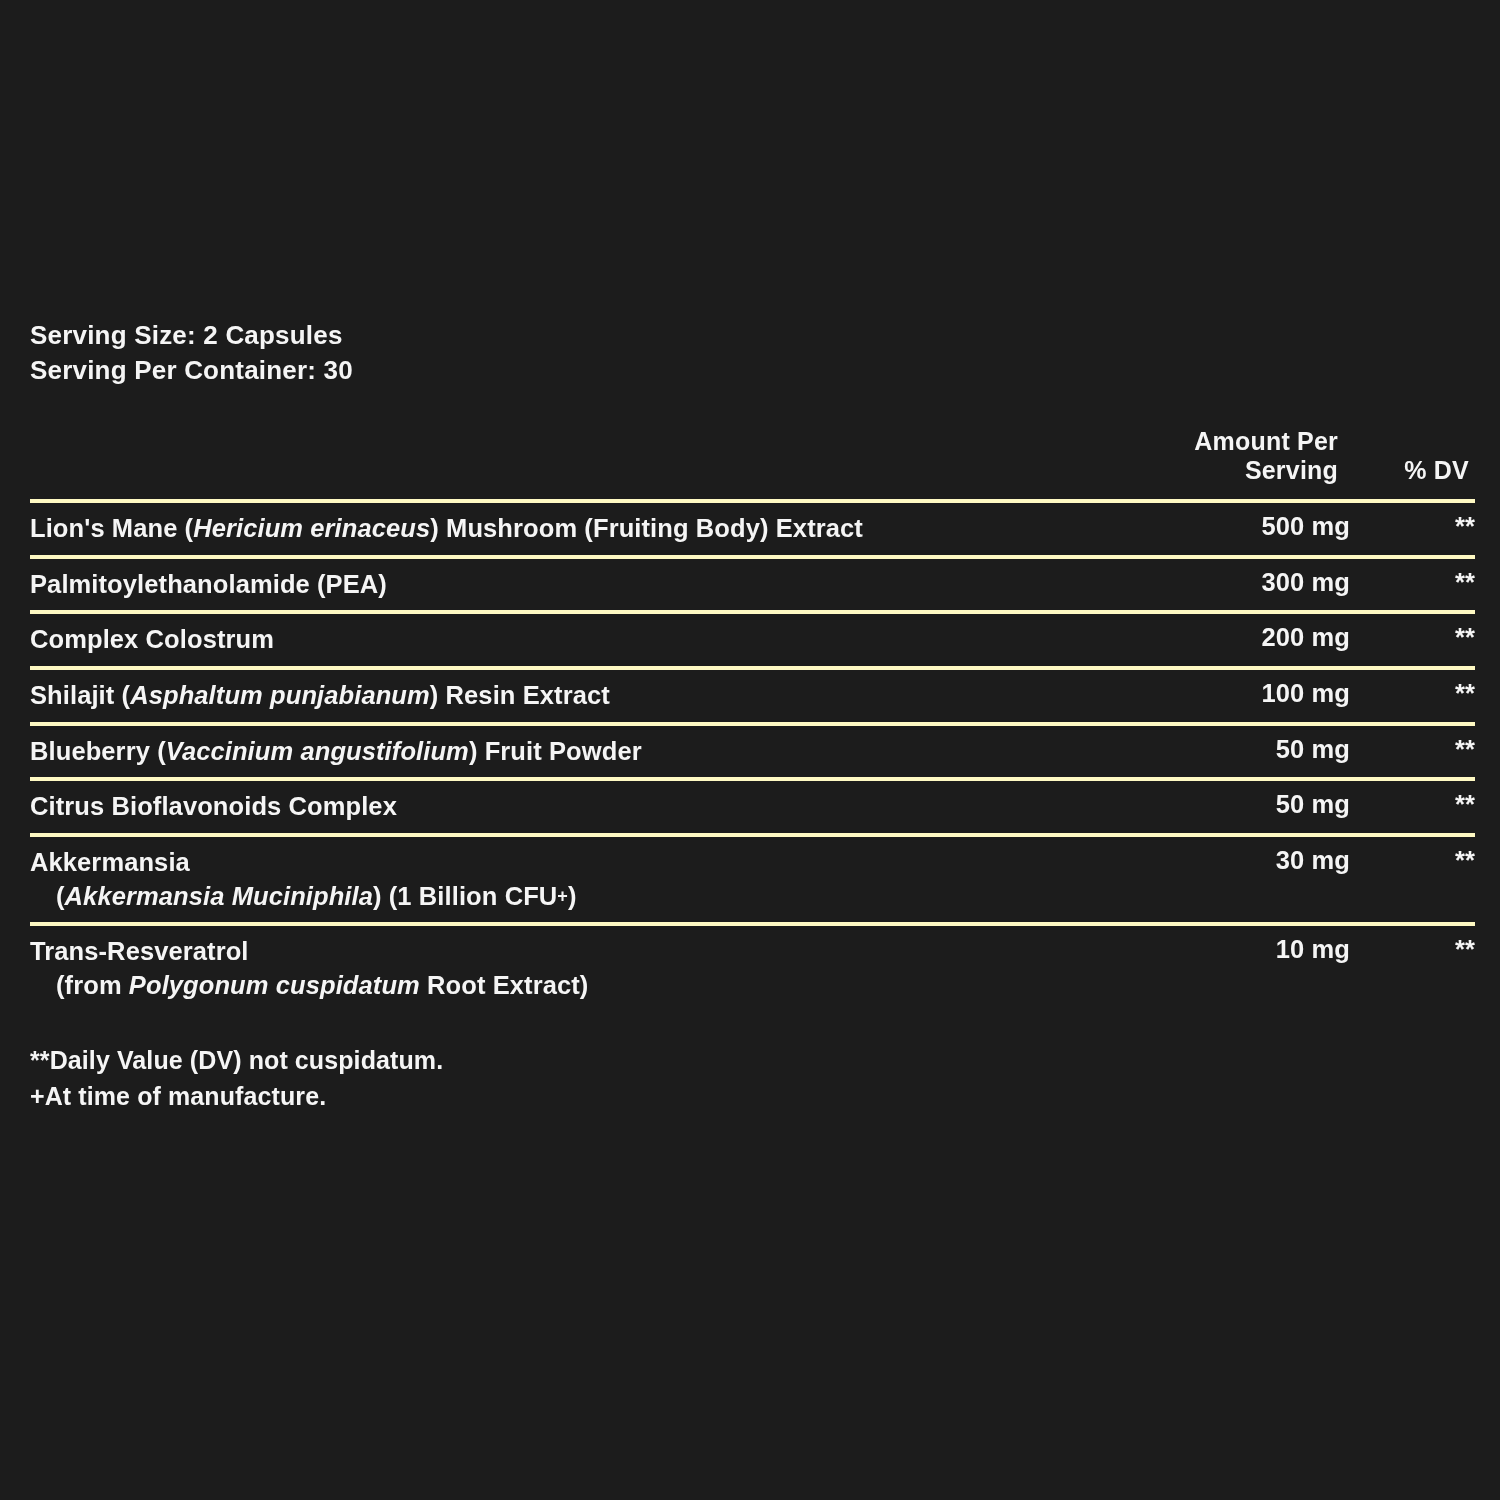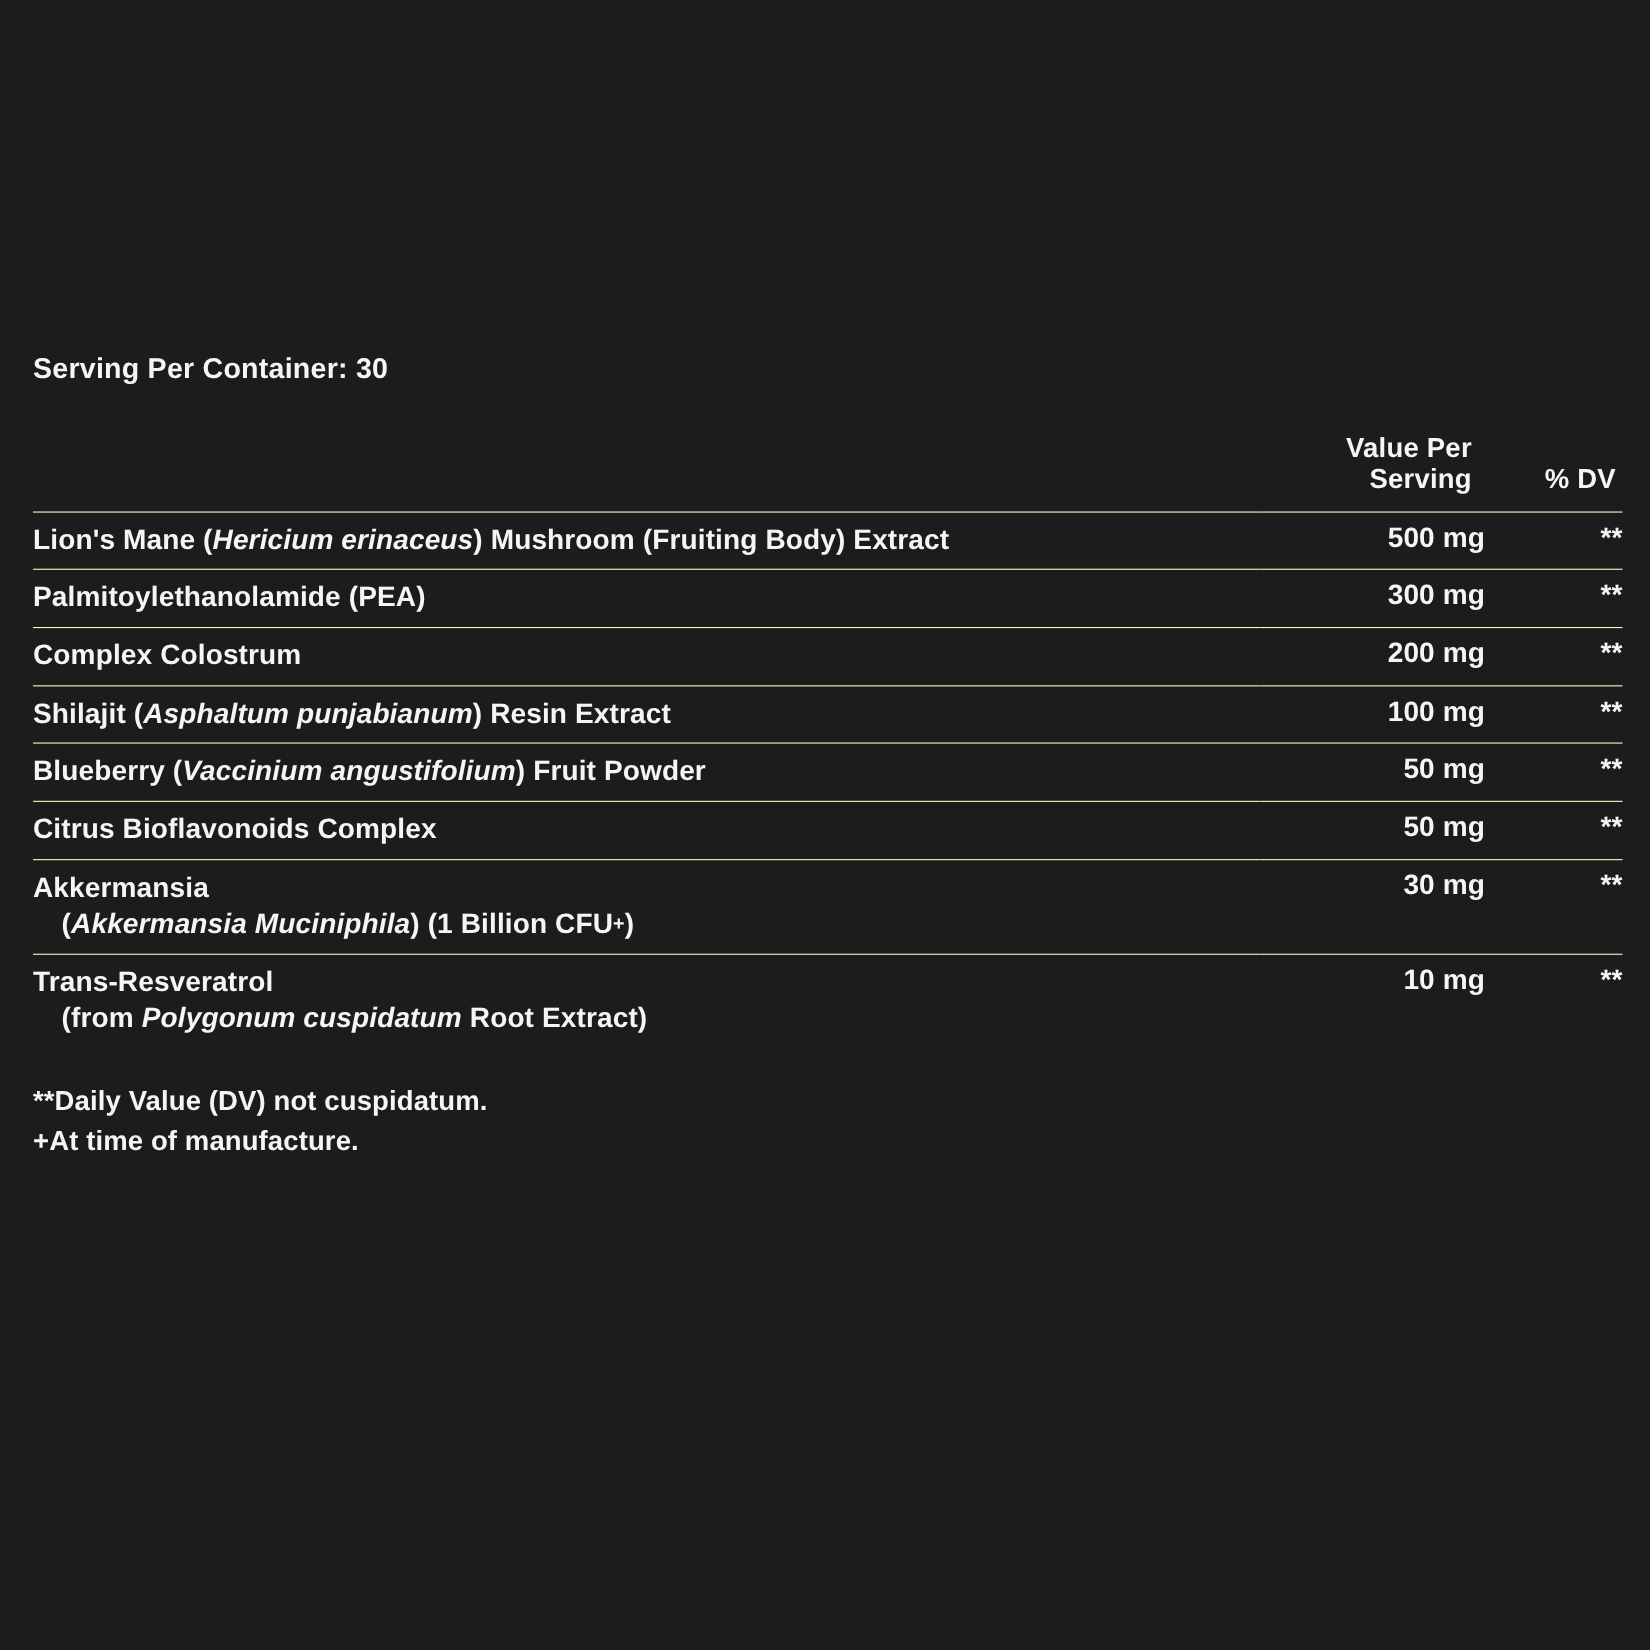--- a/index.html
+++ b/index.html
@@ -59,21 +59,21 @@
     padding: 0 0 14px 0;
     text-align: right;
     vertical-align: bottom;
     letter-spacing: 0.2px;
   }
   table.nutrition thead th.blank { text-align: left; }
   table.nutrition thead th.amt { padding-right: 12px; }
   table.nutrition thead th.dv { padding-right: 6px; }
 
   table.nutrition tbody tr {
-    border-top: 1px solid #fef9c3;
+    border-top: 4px solid #fef9c3;
   }
   table.nutrition tbody tr:last-child {
     border-bottom: none;
   }
 
   table.nutrition td {
     padding: 9px 0 9px 0;
     font-size: 25.5px;
     font-weight: bold;
     color: #f5f5f5;
@@ -102,33 +102,34 @@
   .footnotes div { white-space: nowrap; }
   .sup { font-size: 18px; vertical-align: 3px; }
 </style>
 </head>
 <body>
 
 <div class="panel">
   <div class="label-body">
 
     <div class="serving-block">
+      <div>Serving Size: 2 Capsules</div>
       <div>Serving Per Container: 30</div>
     </div>
 
     <table class="nutrition">
       <colgroup>
         <col class="c-name">
           <col class="c-amt">
           <col class="c-dv">
       </colgroup>
       <thead>
         <tr>
           <th class="blank"></th>
-          <th class="amt">Value Per Serving</th>
+          <th class="amt">Amount Per Serving</th>
           <th class="dv">% DV</th>
         </tr>
       </thead>
       <tbody>
           <tr>
             <td class="ing-name">Lion's Mane (<em>Hericium erinaceus</em>) Mushroom (Fruiting Body) Extract</td>
             <td class="ing-amt">500 mg</td>
             <td class="ing-dv">**</td>
           </tr>
           <tr>

